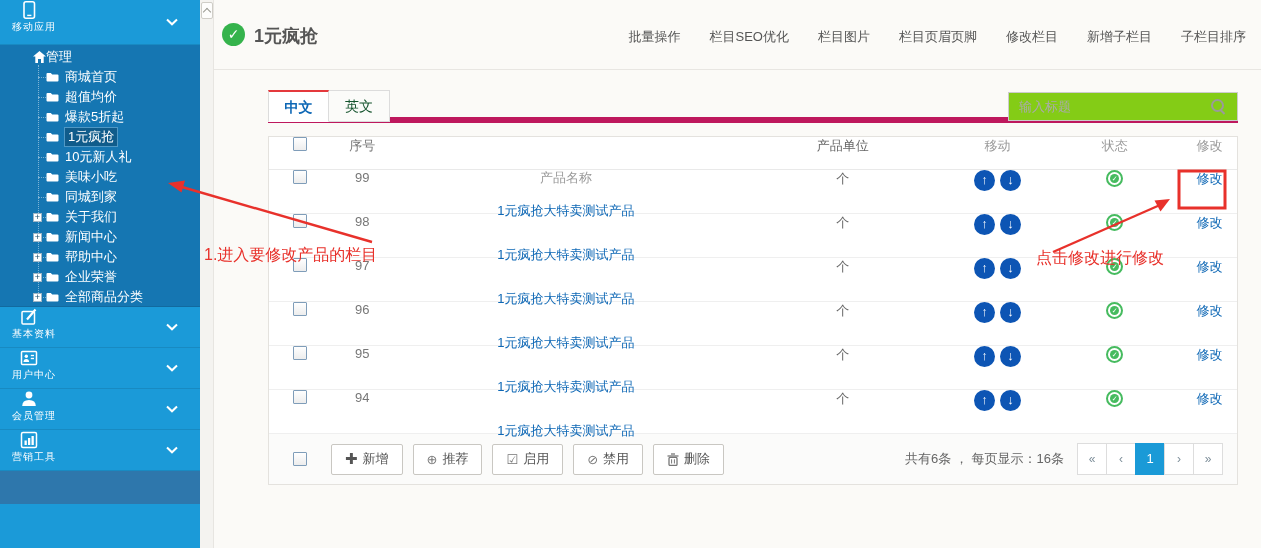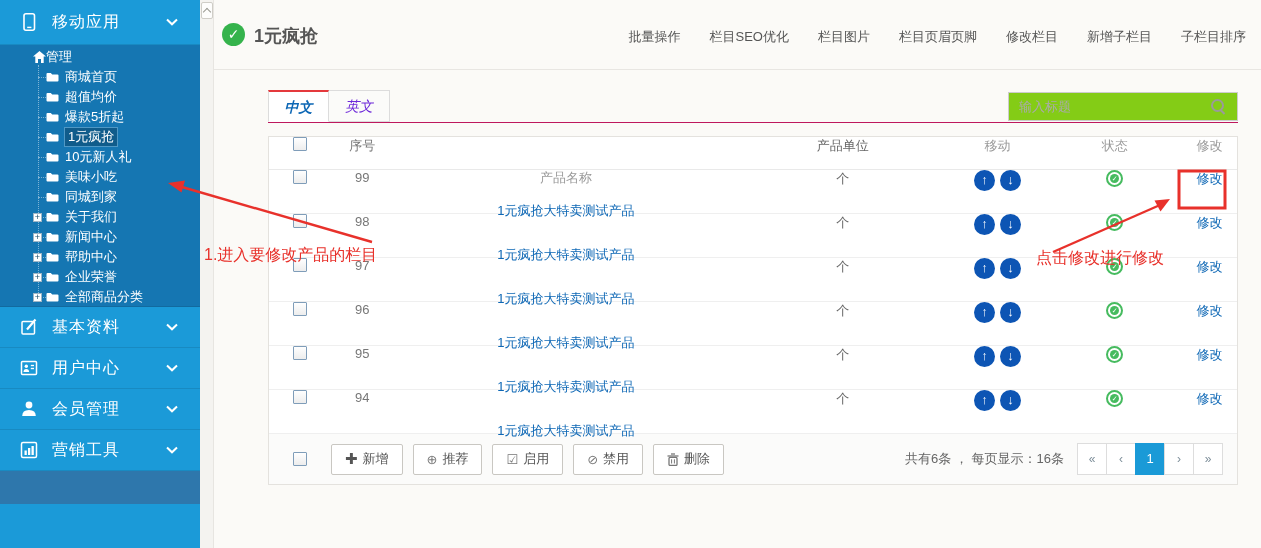--- a/index.html
+++ b/index.html
@@ -1,22 +1,22 @@
 <!DOCTYPE html>
 <html><head>
 <meta charset="utf-8">
 <style>
   * { box-sizing: border-box; margin: 0; padding: 0; }
   html,body { width:1261px; height:548px; overflow:hidden; }
   body { font-family:"Liberation Sans","DejaVu Sans",sans-serif; background:#fbfaf7; position:relative; }
 
   
   .sidebar { position:absolute; left:0; top:0; width:200px; height:548px; background:#1b9ad8; }
-  .side-section { height:45px; display:flex; align-items:center; color:#fff; font-size:16px;
-                  border-bottom:1px solid rgba(0,0,0,.10); position:relative; cursor:pointer; }
+  .side-section { height:45px; display:flex; color:#fff; font-size:10px;
+                  border-bottom:1px solid rgba(0,0,0,.10); position:relative; cursor:pointer;flex-direction:column; }
   .side-section.small { height:41px; }
   .side-ico { margin-left:18px; width:22px; display:flex; justify-content:center; }
   .side-lab { margin-left:12px; letter-spacing:1px; }
   .side-chev { position:absolute; right:22px; top:50%; transform:translateY(-50%); }
   .side-tree { position:relative; height:262px; background:#1576b2; color:#fff; font-size:13px;
                border-bottom:1px solid rgba(0,0,0,.10); padding-top:2px; }
   .tree-vline { position:absolute; left:38px; top:20px; height:232px; border-left:1px dotted rgba(255,255,255,.45); }
   .tree-root { height:20px; display:flex; align-items:center; padding-left:33px; cursor:pointer; position:relative; }
   .tree-root .t-lab { }
   .tree-item { height:20px; display:flex; align-items:center; padding-left:46px; cursor:pointer; position:relative; }
@@ -41,23 +41,23 @@
   
   .content { position:absolute; left:214px; top:0; width:1047px; height:548px; }
   .page-head { position:absolute; top:21px; left:8px; right:15px; height:32px; }
   .title-badge { position:absolute; left:0; top:2px; width:23px; height:23px; border-radius:50%;
                  background:#35b34c; color:#fff; font-size:14px; font-weight:bold; text-align:center; line-height:23px; }
   .page-title { position:absolute; left:32px; top:3px; font-size:18px; font-weight:bold; color:#555; }
   .head-actions { position:absolute; right:0; top:7px; display:flex; gap:29px; }
   .head-actions a { font-size:13px; color:#555; text-decoration:none; cursor:pointer; white-space:nowrap; }
   .head-divider { position:absolute; top:69px; left:0; right:0; border-top:1px solid #e8e6e2; }
 
-  .tabbar { position:absolute; top:90px; left:54px; right:23px; height:33px; border-bottom:1px solid #be185d; display:flex;font-style:italic; }
+  .tabbar { position:absolute; top:90px; left:54px; right:23px; height:33px; border-bottom:6px solid #be185d; display:flex; }
   .tab { width:61px; height:32px; margin-bottom:-1px; text-align:center; line-height:30px; font-size:14px;
-         border:1px solid #dcdcdc; background:#fbfbf9; color:#6d28d9; cursor:pointer; }
+         border:1px solid #dcdcdc; background:#fbfbf9; color:#14532d; cursor:pointer; }
   .tab.active { background:#fff; color:#0d67b5; font-weight:bold; border-top:2px solid #e4393c;
                 border-bottom:1px solid #fff; }
   .tab + .tab { border-left:none; }
 
   .search-box { position:absolute; top:92px; right:23px; width:230px; height:29px; z-index:3; }
   .search-box input { width:100%; height:100%; border:1px solid #ccc; background:#84cc16; padding:0 34px 0 10px;
                       font-size:13px; color:#555; font-family:Liberation Serif, serif; outline:none; }
   .search-box input::placeholder { color:#aaa; }
   .mag { position:absolute; right:12px; top:7px; width:15px; height:15px; cursor:pointer; }
   .mag::before { content:""; position:absolute; left:0; top:0; width:9px; height:9px; border:2px solid #9a9a9a; border-radius:50%; }

